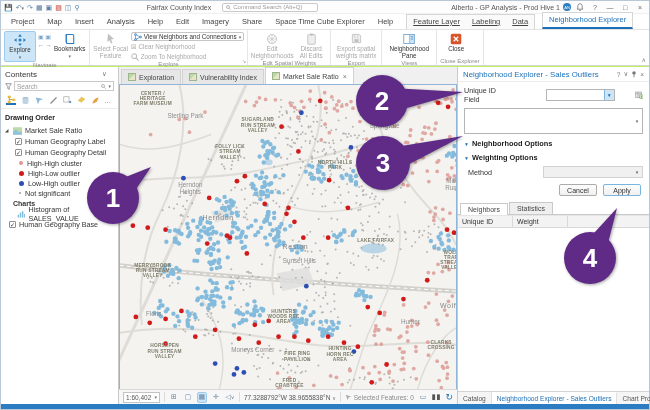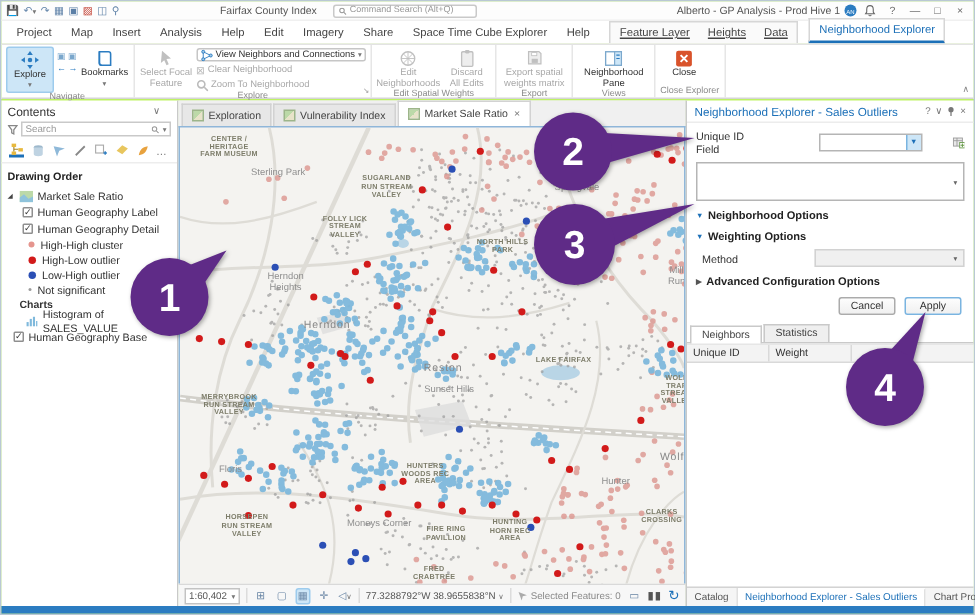--- a/index.html
+++ b/index.html
@@ -201,21 +201,21 @@
         <span class="rtab">Analysis</span>
         <span class="rtab">Help</span>
         <span class="rtab">Edit</span>
         <span class="rtab">Imagery</span>
         <span class="rtab">Share</span>
         <span class="rtab">Space Time Cube Explorer</span>
         <span class="rtab">Help</span>
       </span>
     <span class="rtab-ctxgroup" id="tabs-ctx">
         <span class="rtab">Feature Layer</span>
-        <span class="rtab">Heights</span>
+        <span class="rtab">Labeling</span>
         <span class="rtab">Data</span>
       </span>
     <span class="rtab rtab-active">Neighborhood Explorer</span>
   </div>
 
   <div class="ribbon">
     <div class="rgroup">
       <div class="rgroup-body">
         <div class="bigbtn sel">
           <span class="bico">
@@ -1940,24 +1940,20 @@
         <div class="secthdr">
           <span class="ar">▼</span>
           <span>Weighting Options</span>
         </div>
         <div class="subrow">
           <span class="flabel">Method</span>
           <div class="combo dis" style="width:100px">
               <span class="da">▾</span>
             </div>
         </div>
-        <div class="secthdr">
-          <span class="ar" style="color:#555">▶</span>
-          <span>Advanced Configuration Options</span>
-        </div>
         <div class="btnrow">
           <div class="btn">Cancel</div>
           <div class="btn primary">Apply</div>
         </div>
       </div>
       <div class="ntabs">
         <span class="ntab active">Neighbors</span>
         <span class="ntab">Statistics</span>
       </div>
       <div class="ntable">

